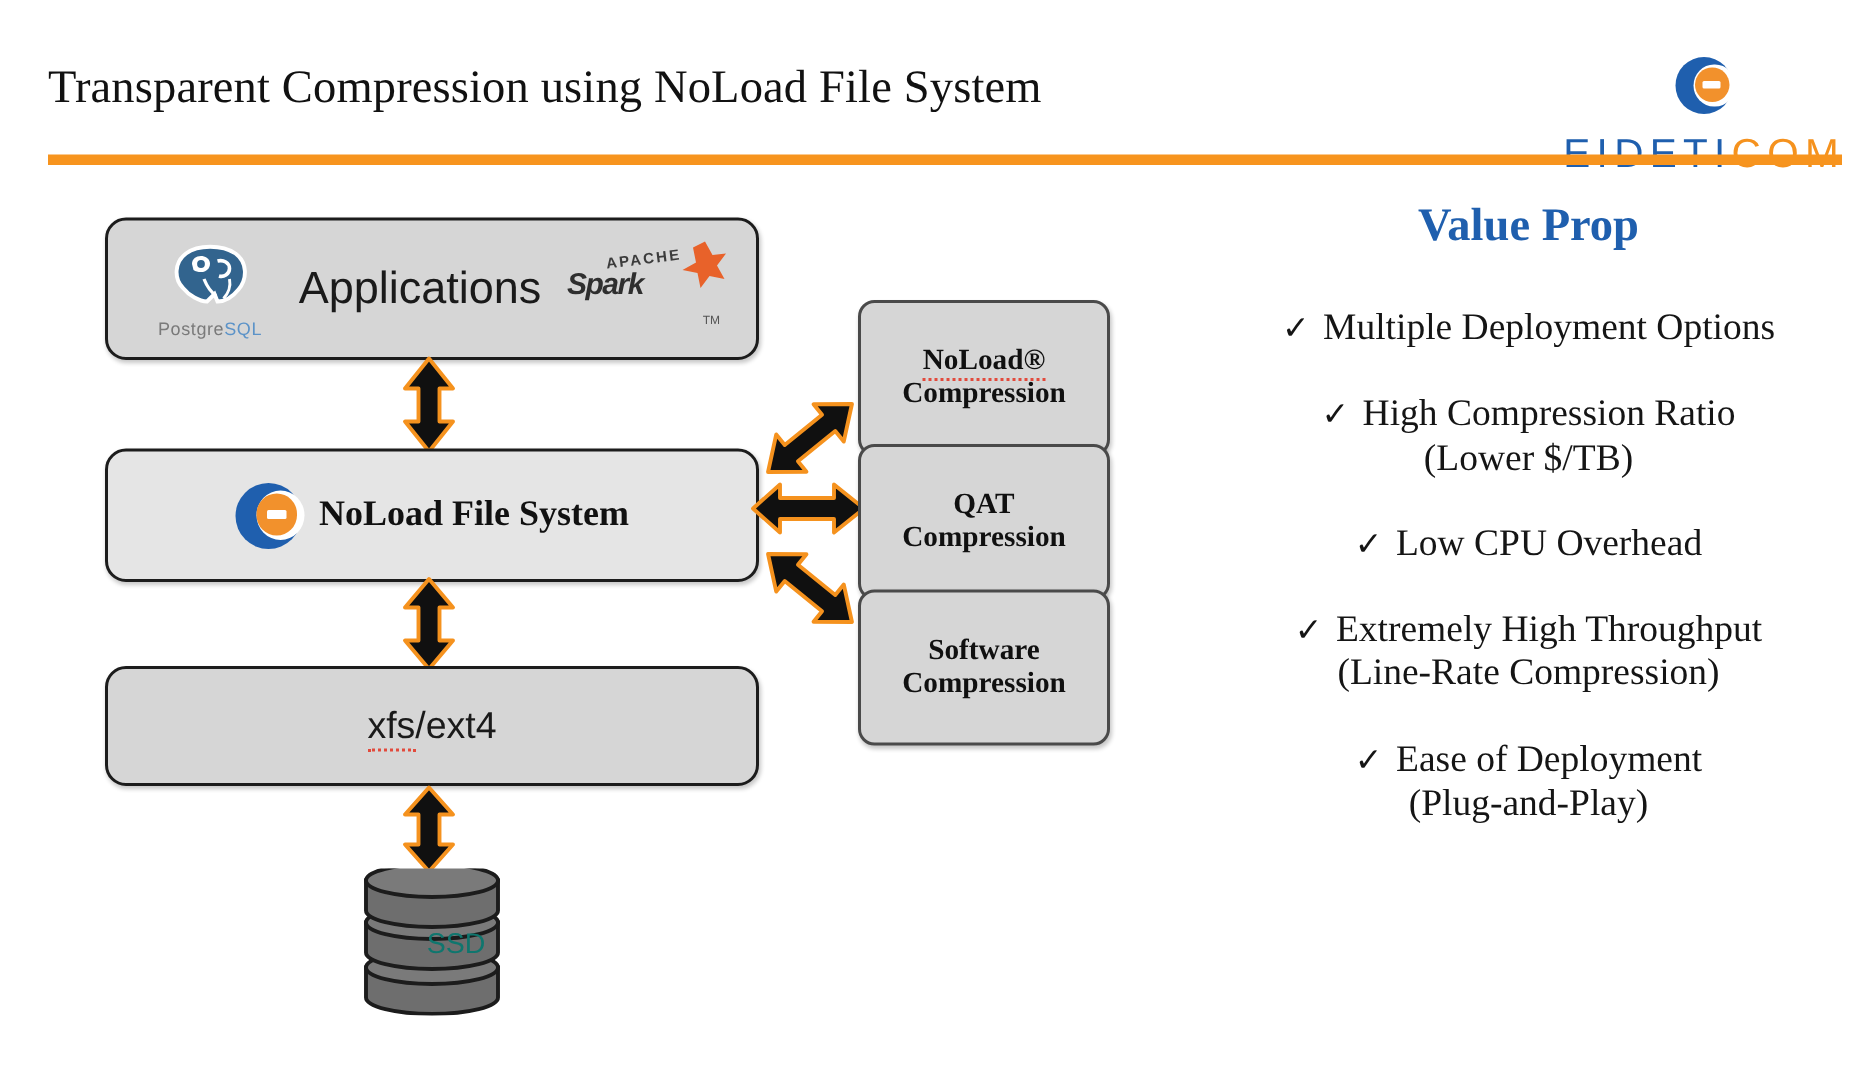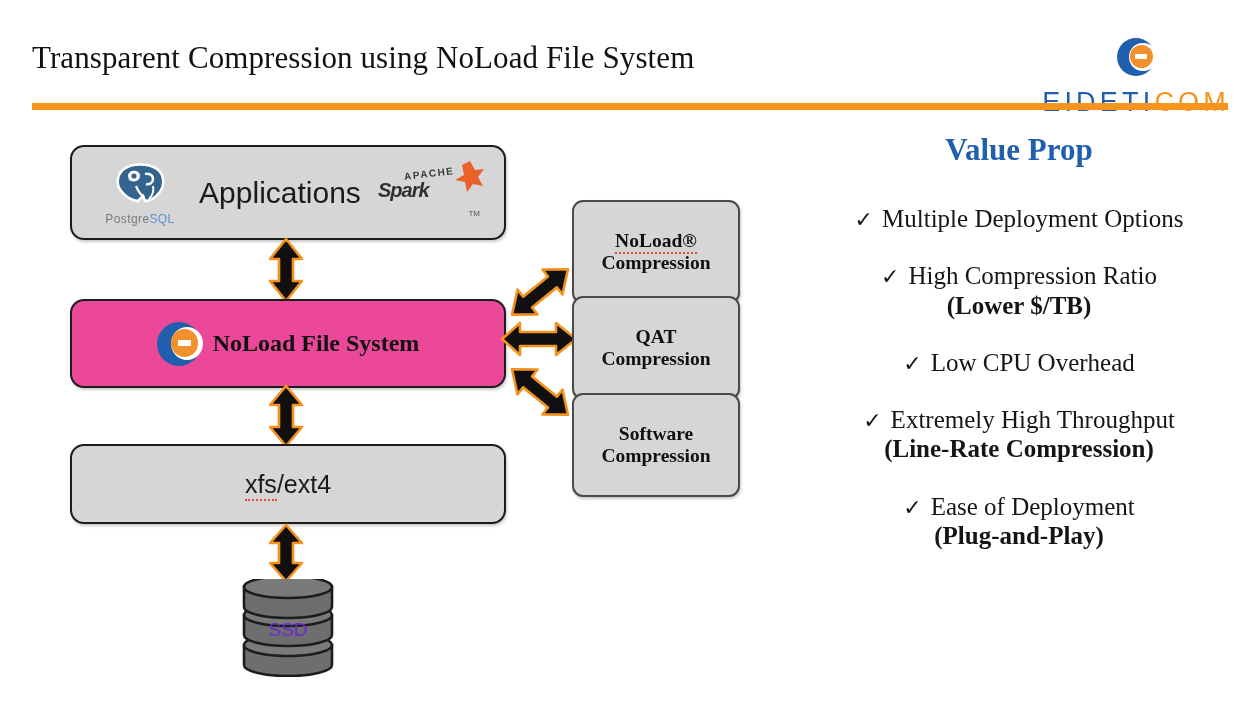--- a/index.html
+++ b/index.html
@@ -111,21 +111,21 @@
     font-size: 30px;
     font-weight: 400;
     color: #1a1a1a;
   }
 
   #node-noload-fs {
     left: 70px;
     top: 207px;
     width: 436px;
     height: 89px;
-    background: #ec4899;
+    background: #e5e5e5;
   }
   #noload-fs-label {
     font-family: "Liberation Serif", serif;
     font-size: 24px;
     font-weight: bold;
     color: #111111;
     margin-left: 12px;
   }
 
   #node-xfs {
@@ -276,27 +276,27 @@
   
   #ssd-stack {
     position: absolute;
     left: 236px;
     top: 487px;
     width: 104px;
     height: 98px;
   }
   #ssd-label {
     position: absolute;
-    left: 0;
+    left: 16px;
     top: 40px;
     width: 104px;
     text-align: center;
     font-family: "Liberation Sans", sans-serif;
     font-size: 19px;
-    color: #6d28d9;
+    color: #0f766e;
     z-index: 5;
     pointer-events: none;
   }
 
   
   #value-panel {
     position: absolute;
     left: 790px;
     top: 92px;
     width: 458px;
@@ -328,21 +328,20 @@
     line-height: 1.17;
     margin-bottom: 28px;
   }
   .value-item .check {
     font-size: 22px;
     margin-right: 9px;
   }
   .value-item .sub {
     display: block;
     text-align: center;
-    font-weight: bold;
   }
 </style>
 </head>
 <body>
 
 <div id="slide-header">
   <div id="page-title">Transparent Compression using NoLoad File System</div>
 
   <div id="brand-logo">
     <div id="brand-mark" class="eide-mark">

